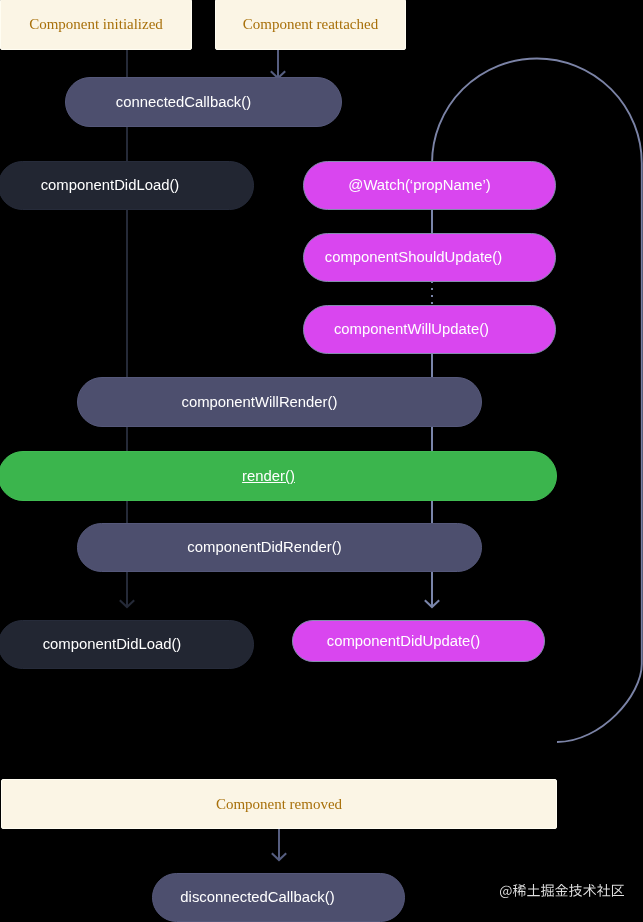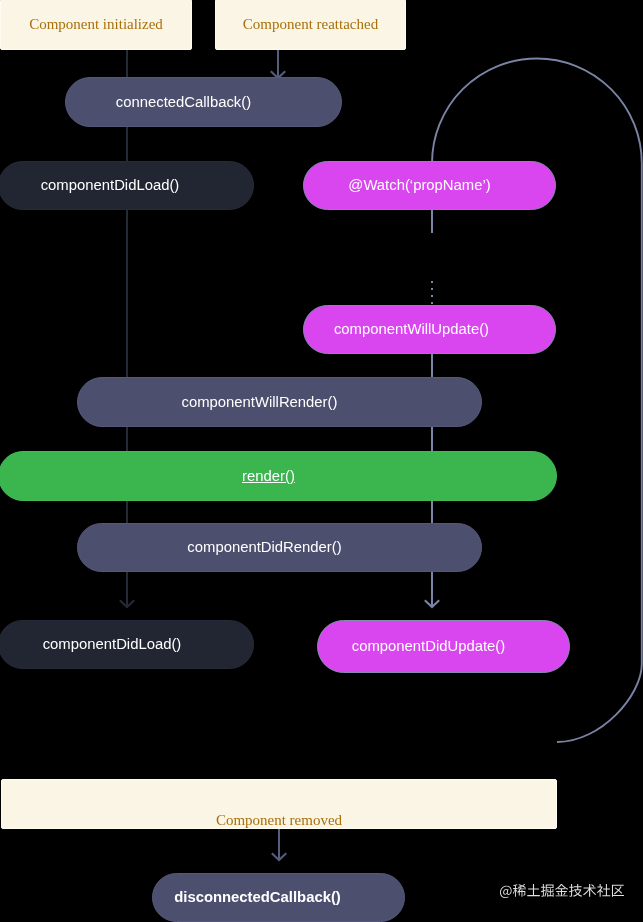--- a/index.html
+++ b/index.html
@@ -51,52 +51,55 @@
       </g>
     <path d="M432 161 L432 163.3 A104.9 104.9 0 0 1 641.8 163.3 L641.8 664 C641.8 695.5 600.9 742 557 742" stroke="#7b83a6" stroke-width="1.9" fill="none"></path>
   </svg>
 
   <div class="banner" style="left:0px;top:-1px;width:192px;height:51px;">
     <span style="">Component initialized</span>
   </div>
   <div class="banner" style="left:215px;top:-1px;width:191px;height:51px;">
     <span style="">Component reattached</span>
   </div>
-  <div class="banner" style="left:1px;top:779px;width:556px;height:50px;align-items:flex-end;">
+  <div class="banner" style="left:1px;top:779px;width:556px;height:50px;">
     <span style="">Component removed</span>
   </div>
   <div class="node mid" style="left:65px;top:77px;width:277px;height:50px;text-align:center;">
     <span style="transform:translateX(-20px);">connectedCallback()</span>
   </div>
   <div class="node dark" style="left:-2px;top:161px;width:256px;height:49px;">
     <span style="transform:translateX(-16px);">componentDidLoad()</span>
   </div>
   <div class="node light" style="left:303px;top:161px;width:253px;height:49px;">
     <span style="transform:translateX(-10px);">@Watch(‘propName’)</span>
+  </div>
+  <div class="node light" style="left:303px;top:233px;width:253px;height:49px;">
+    <span style="transform:translateX(-16px);">componentShouldUpdate()</span>
   </div>
   <div class="node light" style="left:303px;top:305px;width:253px;height:49px;">
     <span style="transform:translateX(-18px);">componentWillUpdate()</span>
   </div>
   <div class="node mid" style="left:77px;top:377px;width:405px;height:50px;text-align:center;">
     <span style="transform:translateX(-20px);">componentWillRender()</span>
   </div>
   <div class="node green" style="left:-2px;top:451px;width:559px;height:50px;">
     <span style="transform:translateX(-9px);text-decoration:underline;">render()</span>
   </div>
   <div class="node mid" style="left:77px;top:523px;width:405px;height:49px;">
     <span style="transform:translateX(-15px);">componentDidRender()</span>
   </div>
   <div class="node dark" style="left:-2px;top:620px;width:256px;height:49px;">
     <span style="transform:translateX(-14px);">componentDidLoad()</span>
   </div>
-  <div class="node light" style="left:317px;top:620px;width:253px;height:53px;text-align:right;">
+  <div class="node light" style="left:292px;top:620px;width:253px;height:42px;text-align:right;">
     <span style="transform:translateX(-15px);">componentDidUpdate()</span>
   </div>
   <div class="node mid" style="left:152px;top:873px;width:253px;height:49px;">
-    <span style="transform:translateX(-21px);font-weight:bold;">disconnectedCallback()</span>
+    <span style="transform:translateX(-21px);">disconnectedCallback()</span>
   </div>
   <div class="watermark">
     <svg viewBox="56 -841 8842 1014" preserveAspectRatio="none" fill="#ffffff" role="img" aria-label="watermark">
         <path d="M449 173C527 173 597 155 662 116L637 62C588 91 525 112 456 112C266 112 123 -12 123 -230C123 -491 316 -661 515 -661C718 -661 825 -529 825 -348C825 -204 745 -117 674 -117C613 -117 591 -160 613 -249L657 -472H597L584 -426H582C561 -463 531 -481 493 -481C362 -481 277 -340 277 -222C277 -120 336 -63 412 -63C462 -63 512 -97 548 -140H551C558 -83 605 -55 666 -55C767 -55 889 -157 889 -352C889 -572 747 -722 523 -722C273 -722 56 -526 56 -227C56 34 231 173 449 173ZM430 -126C385 -126 351 -155 351 -227C351 -312 406 -417 493 -417C524 -417 544 -405 565 -370L534 -193C495 -146 461 -126 430 -126Z"></path>
         <path d="M1464 -335H1459C1486 -372 1510 -412 1532 -454H1908V-519H1562C1574 -547 1585 -577 1595 -607L1537 -620C1570 -634 1603 -649 1635 -666C1717 -630 1792 -592 1844 -559L1888 -614C1841 -642 1777 -674 1706 -706C1759 -737 1808 -772 1847 -810L1783 -840C1744 -803 1692 -768 1635 -736C1561 -767 1483 -795 1413 -816L1367 -765C1428 -747 1494 -724 1558 -698C1485 -665 1408 -638 1333 -618C1348 -604 1371 -575 1382 -560C1428 -575 1476 -593 1523 -614C1513 -581 1500 -549 1487 -519H1331V-454H1453C1407 -372 1348 -302 1280 -251C1296 -239 1322 -213 1333 -198C1354 -216 1375 -235 1395 -257V-7H1464V-269H1589V80H1657V-269H1793V-84C1793 -74 1790 -71 1780 -71C1770 -71 1740 -71 1704 -72C1713 -53 1722 -28 1725 -8C1776 -8 1811 -9 1833 -20C1857 -30 1862 -49 1862 -83V-335H1657V-425H1589V-335ZM1258 -831C1196 -799 1089 -771 998 -752C1006 -735 1016 -711 1019 -695C1052 -700 1088 -707 1124 -715V-553H991V-483H1108C1078 -374 1023 -248 973 -179C984 -162 1001 -133 1009 -114C1051 -174 1092 -271 1124 -369V80H1190V-379C1215 -341 1243 -294 1255 -269L1294 -327C1281 -347 1212 -430 1190 -454V-483H1299V-553H1190V-732C1231 -743 1270 -756 1302 -771Z"></path>
         <path d="M2404 -837V-518H2062V-445H2404V-38H1998V35H2895V-38H2484V-445H2831V-518H2484V-837Z"></path>
         <path d="M3319 -797V-491C3319 -332 3312 -114 3217 41C3234 48 3264 69 3276 82C3376 -80 3389 -324 3389 -491V-546H3874V-797ZM3389 -733H3804V-610H3389ZM3439 -476V-254H3615V-23H3485V-197H3423V80H3485V38H3817V75H3880V-197H3817V-23H3679V-254H3864V-477H3800V-315H3679V-528H3615V-315H3501V-476ZM3113 -839V-638H2988V-568H3113V-363L2974 -321L2993 -249L3113 -288V-7C3113 7 3108 11 3096 11C3084 12 3045 12 3002 10C3011 31 3021 62 3023 80C3087 81 3125 78 3149 66C3174 55 3183 34 3183 -7V-311L3293 -347L3282 -416L3183 -385V-568H3291V-638H3183V-839Z"></path>
         <path d="M4148 -217C4188 -160 4228 -83 4240 -33L4305 -61C4292 -111 4250 -186 4209 -241ZM4672 -243C4646 -187 4600 -107 4564 -57L4620 -33C4658 -79 4704 -152 4743 -215ZM4019 -18V48H4874V-18H4481V-268H4826V-334H4481V-468H4696V-530C4751 -490 4808 -454 4863 -426C4876 -448 4895 -475 4913 -493C4756 -562 4583 -697 4476 -841H4400C4322 -716 4156 -568 3983 -481C4000 -465 4020 -438 4030 -421C4087 -451 4143 -487 4195 -526V-468H4402V-334H4065V-268H4402V-18ZM4442 -768C4501 -690 4591 -606 4689 -535H4208C4305 -609 4389 -692 4442 -768Z"></path>
         <path d="M5560 -840V-683H5324V-613H5560V-462H5344V-393H5377L5374 -392C5414 -285 5469 -192 5540 -116C5458 -56 5363 -14 5266 12C5281 28 5299 59 5307 79C5410 48 5508 1 5594 -64C5668 1 5758 50 5862 81C5873 61 5894 32 5911 16C5811 -10 5724 -54 5651 -113C5742 -197 5814 -306 5855 -444L5807 -465L5793 -462H5634V-613H5875V-683H5634V-840ZM5448 -393H5760C5723 -302 5666 -225 5596 -162C5532 -227 5483 -305 5448 -393ZM5124 -840V-638H4995V-568H5124V-348C5071 -333 5023 -320 4983 -311L5005 -238L5124 -273V-11C5124 4 5119 9 5105 9C5092 9 5049 9 5002 8C5011 28 5022 59 5025 77C5094 78 5135 75 5162 64C5188 52 5198 32 5198 -11V-295L5319 -332L5309 -400L5198 -368V-568H5309V-638H5198V-840Z"></path>
         <path d="M6553 -776C6615 -732 6694 -667 6732 -626L6789 -680C6749 -720 6669 -781 6607 -823ZM6407 -839V-587H6013V-513H6386C6297 -345 6139 -180 5981 -100C6000 -85 6025 -55 6039 -35C6175 -114 6310 -251 6407 -405V80H6489V-435C6589 -283 6727 -131 6848 -43C6862 -64 6888 -93 6908 -109C6773 -194 6614 -358 6520 -513H6874V-587H6489V-839Z"></path>

